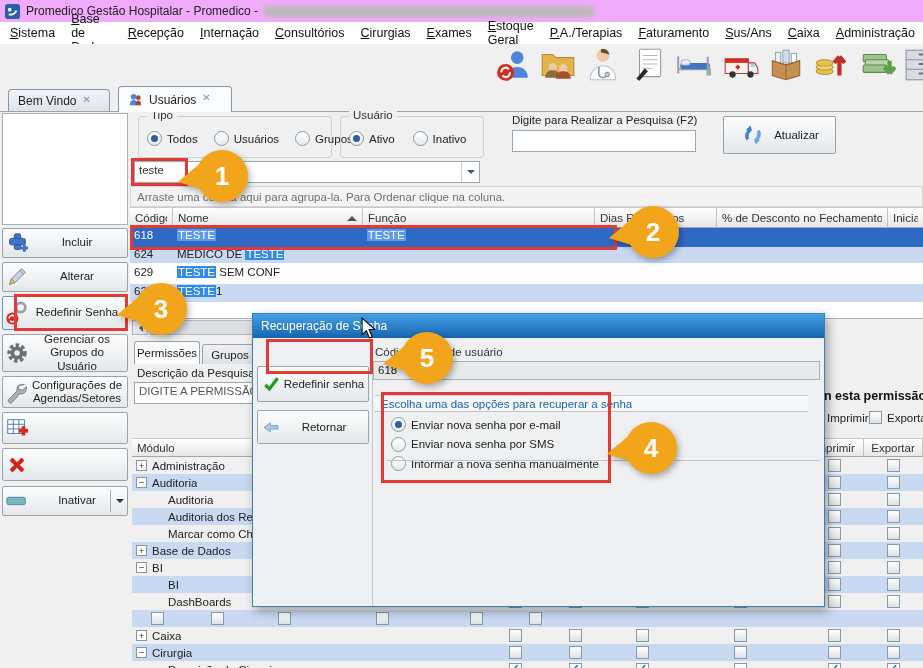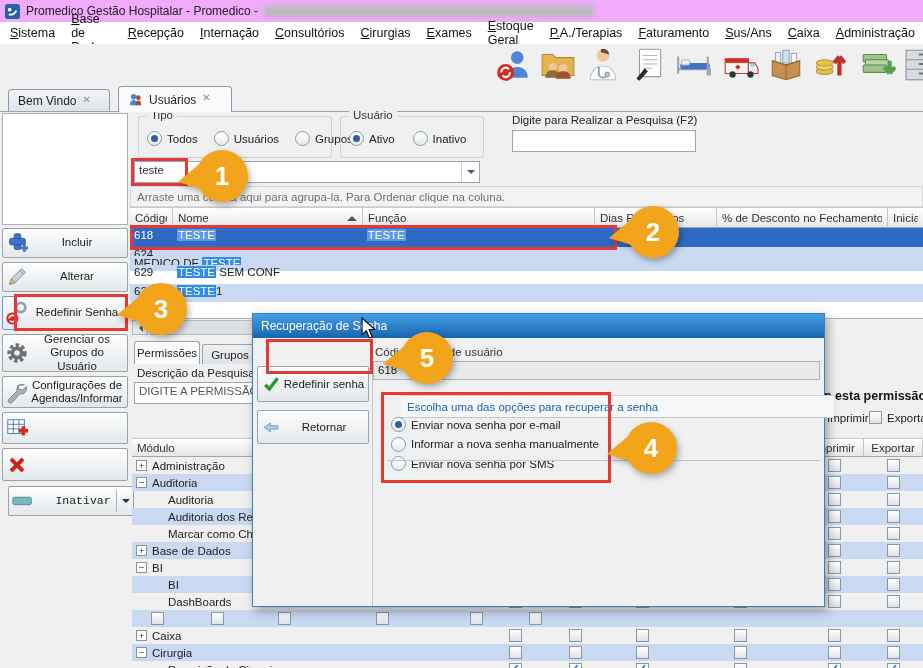--- a/index.html
+++ b/index.html
@@ -235,36 +235,36 @@
             <circle cx="13" cy="13" r="8" fill="none" stroke="#6a7278" stroke-width="5" stroke-dasharray="3.5 2.5"></circle>
             <circle cx="13" cy="13" r="7" fill="#6a7278"></circle>
             <circle cx="13" cy="13" r="3" fill="#f0f0f0"></circle>
           </svg></span>
         <span>Gerenciar os Grupos do Usuário</span>
       </div>
       <div class="btn sbtn" style="position: absolute; left: 2px; top: 376px; width: 126px; height: 32px;">
         <span class="sicon" style="width: 24px; height: 24px;"><svg viewBox="0 0 26 26">
             <path d="M21 5a6 6 0 0 0-8 7L4 21a2.5 2.5 0 0 0 4 3l8-9a6 6 0 0 0 7-8l-4 4-4-1-1-4z" fill="#a8b0b8" stroke="#788088"></path>
           </svg></span>
-        <span>Configurações de Agendas/Informar</span>
+        <span>Configurações de Agendas/Setores</span>
       </div>
       <div class="btn sbtn" style="position: absolute; left: 2px; top: 412px; width: 126px; height: 32px;">
         <span class="sicon" style="width: 24px; height: 24px;"><svg viewBox="0 0 26 26">
             <rect x="3" y="4" width="18" height="15" fill="#fff" stroke="#4a7ab0"></rect>
             <path d="M3 9h18M3 14h18M9 4v15M15 4v15" stroke="#4a7ab0"></path>
             <rect x="15" y="14" width="10" height="4" fill="#d62b1f"></rect>
             <rect x="18" y="11" width="4" height="10" fill="#d62b1f"></rect>
           </svg></span>
       </div>
       <div class="btn sbtn" style="position: absolute; left: 2px; top: 448px; width: 126px; height: 33px;">
         <span class="sicon" style="width: 24px; height: 24px;"><svg viewBox="0 0 26 26">
             <path d="M5 8l3-3 5 5 5-5 3 3-5 5 5 5-3 3-5-5-5 5-3-3 5-5z" fill="#d42018"></path>
           </svg></span>
       </div>
-      <div class="btn sbtn" style="position: absolute; left: 8px; top: 486px; width: 126px; height: 30px; font-family: Liberation Mono, monospace;">
+      <div class="btn sbtn" style="position: absolute; left: 2px; top: 486px; width: 126px; height: 30px;">
         <span class="sicon" style="width: 24px; height: 24px;"><svg viewBox="0 0 26 26">
             <rect x="2" y="9" width="20" height="8" rx="2" fill="#7ab8c0" stroke="#4a8a90"></rect>
           </svg></span>
         <span>Inativar</span>
         <span class="split-line"></span>
         <span class="split-arrow"></span>
       </div>
     </div>
 
   <div class="abs gbox" style="left:138px;top:116px;width:192px;height:40px;">
@@ -292,20 +292,29 @@
           <span>Ativo</span>
         </div>
         <div class="radio">
           <i></i>
           <span>Inativo</span>
         </div>
       </div>
   </div>
   <div class="abs small-label" style="left:512px;top:114px;">Digite para Realizar a Pesquisa (F2)</div>
   <div class="abs input" style="left:512px;top:130px;width:184px;height:22px;"></div>
+  <div class="abs btn" style="left:723px;top:116px;width:113px;height:38px;">
+    <span class="sicon" style="position:static;width:26px;height:26px;margin-right:8px;transform:none;" id="refreshicon"><svg viewBox="0 0 30 30">
+          <path d="M9 20a8 8 0 0 1 3-11" stroke="#3a84d8" stroke-width="4" fill="none"></path>
+          <path d="M21 10a8 8 0 0 1-3 11" stroke="#6aa8e8" stroke-width="4" fill="none"></path>
+          <path d="M12 4l2 6-7-1z" fill="#3a84d8"></path>
+          <path d="M18 26l-2-6 7 1z" fill="#6aa8e8"></path>
+        </svg></span>
+    <span>Atualizar</span>
+  </div>
 
   <div class="abs input" style="left:134px;top:161px;width:346px;height:22px;">
     <span>teste</span>
     <span style="position:absolute;right:0;top:0;bottom:0;width:17px;border-left:1px solid #c8d0d8;display:flex;align-items:center;justify-content:center;">
       <span style="width:0;height:0;border:4px solid transparent;border-top-color:#556;margin-top:4px;"></span>
     </span>
   </div>
 
   <div class="abs" style="left:130px;top:186px;width:793px;height:21px;background:#f3f3f3;border:1px solid #d8d8d8;box-sizing:border-box;display:flex;align-items:center;padding-left:6px;">
     <span style="font-size:11.5px;color:#707070;">Arraste uma coluna aqui para agrupa-la. Para Ordenar clique na coluna.</span>
@@ -335,21 +344,21 @@
     </div>
   <div id="users-grid-rows">
       <div class="grow rowsel" style="position: absolute; left: 130px; top: 228px; width: 793px; height: 19px;">
         <div class="gcell" style="width: 43px;">618</div>
         <div class="gcell" style="width: 190px;"><span class="hl">TESTE</span></div>
         <div class="gcell" style="width: 232px;"><span class="hl">TESTE</span></div>
         <div class="gcell" style="width: 122px;"></div>
         <div class="gcell" style="width: 171px;"></div>
         <div class="gcell" style="width: 36px;"></div>
       </div>
-      <div class="grow stripe" style="position: absolute; left: 130px; top: 247px; width: 793px; height: 24px; flex-direction: column;">
+      <div class="grow stripe" style="position: absolute; left: 130px; top: 247px; width: 793px; height: 16px;">
         <div class="gcell" style="width: 43px;">624</div>
         <div class="gcell" style="width: 232px;"><span>MEDICO DE </span><span class="hl">TESTE</span></div>
         <div class="gcell" style="width: 122px;"></div>
         <div class="gcell" style="width: 171px;"></div>
         <div class="gcell" style="width: 36px;"></div>
       </div>
       <div class="grow" style="position: absolute; left: 130px; top: 265px; width: 793px; height: 19px;">
         <div class="gcell" style="width: 43px;">629</div>
         <div class="gcell" style="width: 190px;"><span class="hl">TESTE</span><span> SEM CONF</span></div>
         <div class="gcell" style="width: 232px;"></div>
@@ -714,35 +723,35 @@
           <span class="sicon" style="width: 18px; height: 18px;"><svg viewBox="0 0 26 26">
               <path d="M12 7v4h11v5H12v4L3 13.5z" fill="#a8cce8" stroke="#5a89b8"></path>
             </svg></span>
           <span>Retornar</span>
         </div>
       </div>
     <div class="dlg-label" style="left:122px;top:32px;">Código</div>
     <div class="dlg-label" style="left:162px;top:32px;">Nome de usuário</div>
     <div class="dlg-field" style="left:120px;top:47px;width:39px;height:19px;">618</div>
     <div class="dlg-field" style="left:161px;top:47px;width:406px;height:19px;"></div>
-    <div id="dlg-gband" style="left:148px;top:81px;width:433px;height:23px;">
+    <div id="dlg-gband" style="left:122px;top:81px;width:433px;height:17px;">
       <span>Escolha uma das opções para recuperar a senha</span>
     </div>
     <div id="dlg-options" style="position:absolute;left:138px;top:103px;display:flex;flex-direction:column;gap:4.5px;">
         <div class="radio sel">
           <i></i>
           <span>Enviar nova senha por e-mail</span>
         </div>
         <div class="radio">
           <i></i>
-          <span>Informar a nova senha manualmente</span>
+          <span>Enviar nova senha por SMS</span>
         </div>
         <div class="radio">
           <i></i>
-          <span>Enviar nova senha por SMS</span>
+          <span>Informar a nova senha manualmente</span>
         </div>
       </div>
     <div id="dlg-gbottom" style="left:134px;top:146px;width:433px;"></div>
   </div>
 
   <div class="abs" id="cursor" style="left:361px;top:317px;"><svg viewBox="0 0 14 22">
         <path d="M1 1v15.5l4-3.8 2.8 6.8 2.6-1.1-2.8-6.7H13z" fill="#fff" stroke="#000"></path>
       </svg></div>
 
   <div id="annotations">

